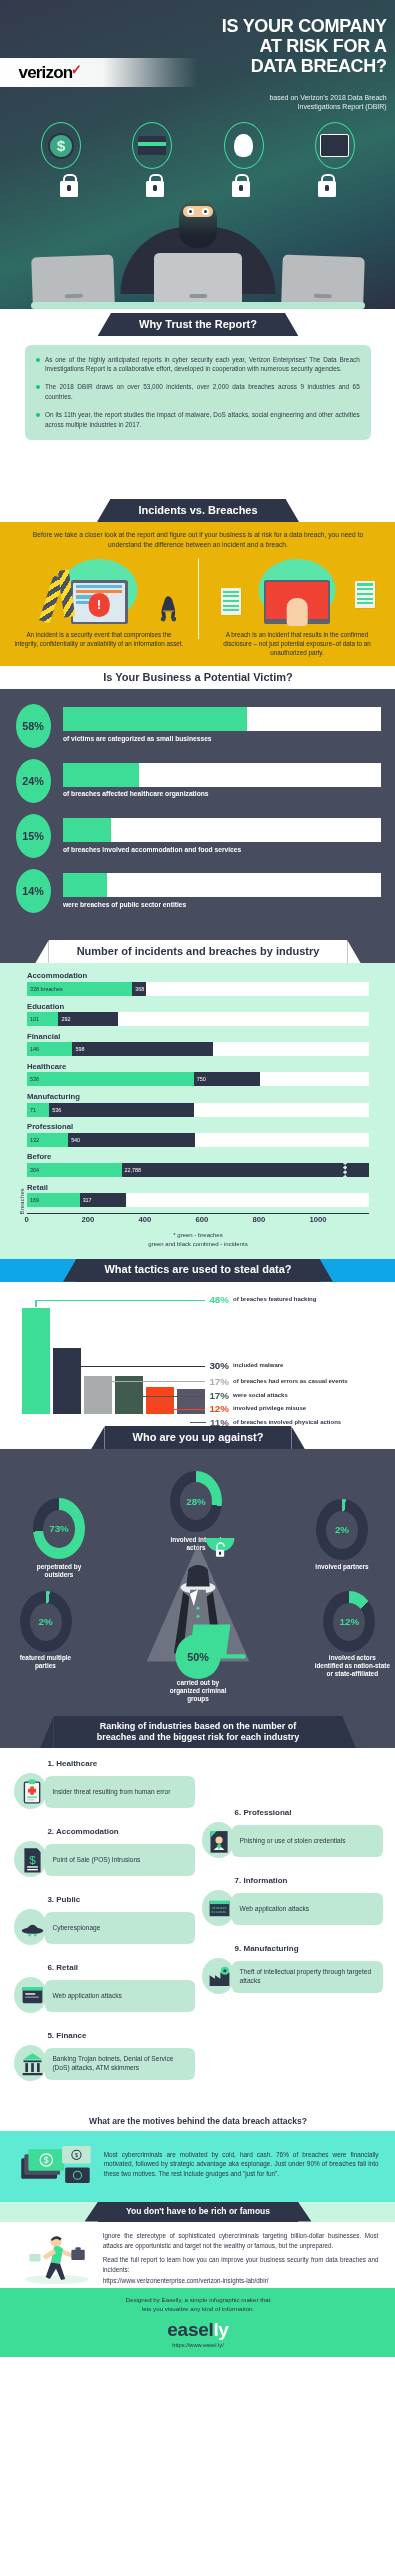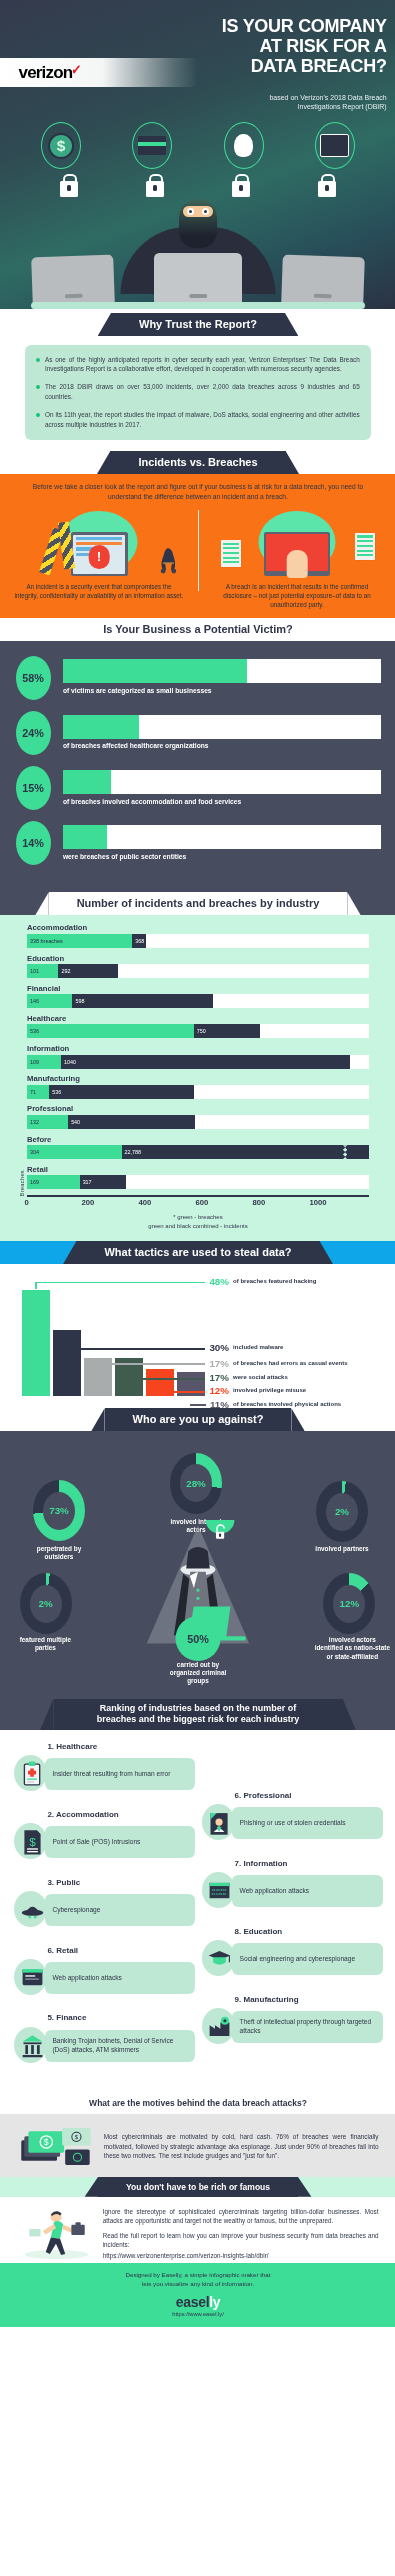--- a/index.html
+++ b/index.html
@@ -93,21 +93,21 @@
   .trust-card {
     margin: 9.3px 25px 0; background: #bfe8d4; border-radius: 6.2px;
     padding: 9.3px 11.3px 10.3px;
   }
   .bullet-row { display: flex; gap: 4.6px; margin-bottom: 8.2px; }
   .bullet-row:last-child { margin-bottom: 0; }
   .bullet-dot { width: 4.1px; height: 4.1px; border-radius: 50%; background: #17c37b; flex: none; margin-top: 3.1px; }
   .bullet-txt { font-size: 6.4px; line-height: 1.52; text-align: justify; color: #333a49; }
 
   
-  .ivb { background: #f97316; padding-bottom: 9.3px; }
+  .ivb { background: #eab308; padding-bottom: 9.3px; margin-top: 48px; }
   .ivb-intro { font-size: 6.7px; text-align: center; color: #2b3244; padding: 8.2px 18.5px 0; line-height: 1.42; }
   .ivb-cols { display: flex; margin-top: 7.2px; position: relative; }
   .ivb-col { width: 50%; padding: 0 9.3px; text-align: center; }
   .ivb-divider { position: absolute; left: 50%; top: 2.1px; bottom: 17.5px; width: 1px; background: #d6f7e8; }
   .ivb-art { height: 68px; display: flex; align-items: flex-end; justify-content: center; position: relative; }
   .blob { position: absolute; width: 77px; height: 62px; background: #5ce5ab; border-radius: 50%; bottom: 3.1px; left: 50%; transform: translateX(-50%); }
   .monitor { position: relative; width: 57px; height: 44px; background: #5c6270; border-radius: 2.6px; padding: 2.6px; z-index: 2; }
   .mon-screen { width: 100%; height: 100%; background: #dce9f0; border-radius: 1px; overflow: hidden; position: relative; }
   .mon-bar { height: 3.1px; background: #63b4e0; margin: 2.1px 2.6px; border-radius: 0.5px; }
   .mon-bar.orange { background: #f5873c; }
@@ -179,40 +179,40 @@
   .rank-col.right { padding-top: 49px; }
   .rank-item { margin-bottom: 14.4px; position: relative; }
   .rank-title { font-size: 8px; font-weight: bold; color: #2f3548; margin-left: 34px; margin-bottom: 2.6px; }
   .rank-row { display: flex; align-items: center; position: relative; }
   .rank-iconwrap { width: 38px; height: 42px; flex: none; position: relative; display: flex; align-items: center; justify-content: center; }
   .rank-blob { position: absolute; width: 33px; height: 36px; background: #bfe8d4; border-radius: 50%; left: 1px; top: 2.1px; }
   .rank-bubble { background: #bfe8d4; border-radius: 6.2px; padding: 6.7px 7.2px; font-size: 6.6px; line-height: 1.33; color: #2f3548; flex: 1; margin-left: -6.2px; min-height: 32px; display: flex; align-items: center; }
   .ricon { position: relative; z-index: 2; }
 
   
-  .motive { background: #e5e5e5; padding-bottom: 7px; }
+  .motive { background: #5eead4; padding-bottom: 14px; }
   .motive .sec-title-wrap { background: #fff; }
   .motive .sec-title { font-size: 8.5px; }
   .motive-body { display: flex; align-items: center; padding: 9.3px 17.5px 0; gap: 9.3px; }
   .money-art { width: 77px; height: 47px; flex: none; position: relative; }
   .motive-txt { font-size: 6.4px; line-height: 1.5; color: #2f3548; text-align: justify; }
 
   
   .rich { background: #fff; padding-bottom: 1px; }
   .rich .sec-title-wrap { background: #c8f5e0; }
   .rich .sec-title { font-size: 8.5px; }
   .rich-body { display: flex; align-items: center; padding: 8.2px 17.5px 0; gap: 8.2px; }
   .rich-art { width: 77px; height: 57px; flex: none; position: relative; }
   .rich-txt { font-size: 6.3px; line-height: 1.5; color: #2f3548; text-align: justify; }
   .rich-link { color: #2f3548; word-break: break-all; }
 
   
   .footer { background: #3ddc97; padding: 8.2px 0 9.3px; text-align: center; }
   .foot-txt { font-size: 6.2px; color: #2f3548; line-height: 1.45; padding: 0 20.6px; }
-  .easelly { font-size: 14px; font-weight: bold; color: #2f3548; margin-top: 5.2px; letter-spacing: -0.3px; }
+  .easelly { font-size: 19px; font-weight: bold; color: #2f3548; margin-top: 5.2px; letter-spacing: -0.3px; }
   .easelly .dot { color: #fff; }
   .foot-url { font-size: 5.7px; color: #2f3548; margin-top: 1px; }
 </style>
 </head>
 <body>
 
 <div class="page">
 
   <div class="hero">
     <div class="hero-title">
@@ -417,27 +417,20 @@
             <div class="ind-bar">
               <div class="ind-green" style="width:13.272727272727272%">146</div>
               <div class="ind-dark" style="width:41.090909090909086%">598</div>
             </div>
           </div>
           <div class="ind-item">
             <div class="ind-name">Healthcare</div>
             <div class="ind-bar">
               <div class="ind-green" style="width:48.72727272727273%">536</div>
               <div class="ind-dark" style="width:19.454545454545453%">750</div>
-            </div>
-          </div>
-          <div class="ind-item">
-            <div class="ind-name">Information</div>
-            <div class="ind-bar">
-              <div class="ind-green" style="width:9.909090909090908%">109</div>
-              <div class="ind-dark" style="width:84.63636363636363%">1040</div>
             </div>
           </div>
           <div class="ind-item">
             <div class="ind-name">Manufacturing</div>
             <div class="ind-bar">
               <div class="ind-green" style="width:6.454545454545454%">71</div>
               <div class="ind-dark" style="width:42.27272727272727%">536</div>
             </div>
           </div>
           <div class="ind-item">
@@ -699,34 +692,20 @@
                   <rect x="8" y="14" width="44" height="34" fill="#2f3548"></rect>
                   <rect x="8" y="14" width="44" height="7" fill="#3ddc97"></rect>
                   <text x="12" y="31" font-size="7" fill="#3ddc97" font-family="Liberation Mono">10101010</text>
                   <text x="12" y="40" font-size="7" fill="#3ddc97" font-family="Liberation Mono">01110101</text>
                 </svg>
               </div>
               <div class="rank-bubble">Web application attacks</div>
             </div>
           </div>
           <div class="rank-item">
-            <div class="rank-title">8. Education</div>
-            <div class="rank-row">
-              <div class="rank-iconwrap">
-                <div class="rank-blob"></div>
-                <svg class="ricon" width="27" height="30" viewBox="0 0 60 64">
-                  <path d="M30 14 L54 24 L30 34 L6 24z" fill="#2f3548"></path>
-                  <path d="M16 28 v12 q14 9 28 0 v-12" fill="#3ddc97"></path>
-                  <path d="M52 25 v14" stroke="#2f3548" stroke-width="2.5"></path>
-                </svg>
-              </div>
-              <div class="rank-bubble">Social engineering and cyberespionage</div>
-            </div>
-          </div>
-          <div class="rank-item">
             <div class="rank-title">9. Manufacturing</div>
             <div class="rank-row">
               <div class="rank-iconwrap">
                 <div class="rank-blob"></div>
                 <svg class="ricon" width="27" height="30" viewBox="0 0 60 64">
                   <path d="M8 52 V28 l12 8 V28 l12 8 V22 h20 v30z" fill="#2f3548"></path>
                   <circle cx="42" cy="18" r="9" fill="#3ddc97"></circle>
                   <circle cx="42" cy="18" r="3.5" fill="#2f3548"></circle>
                 </svg>
               </div>

